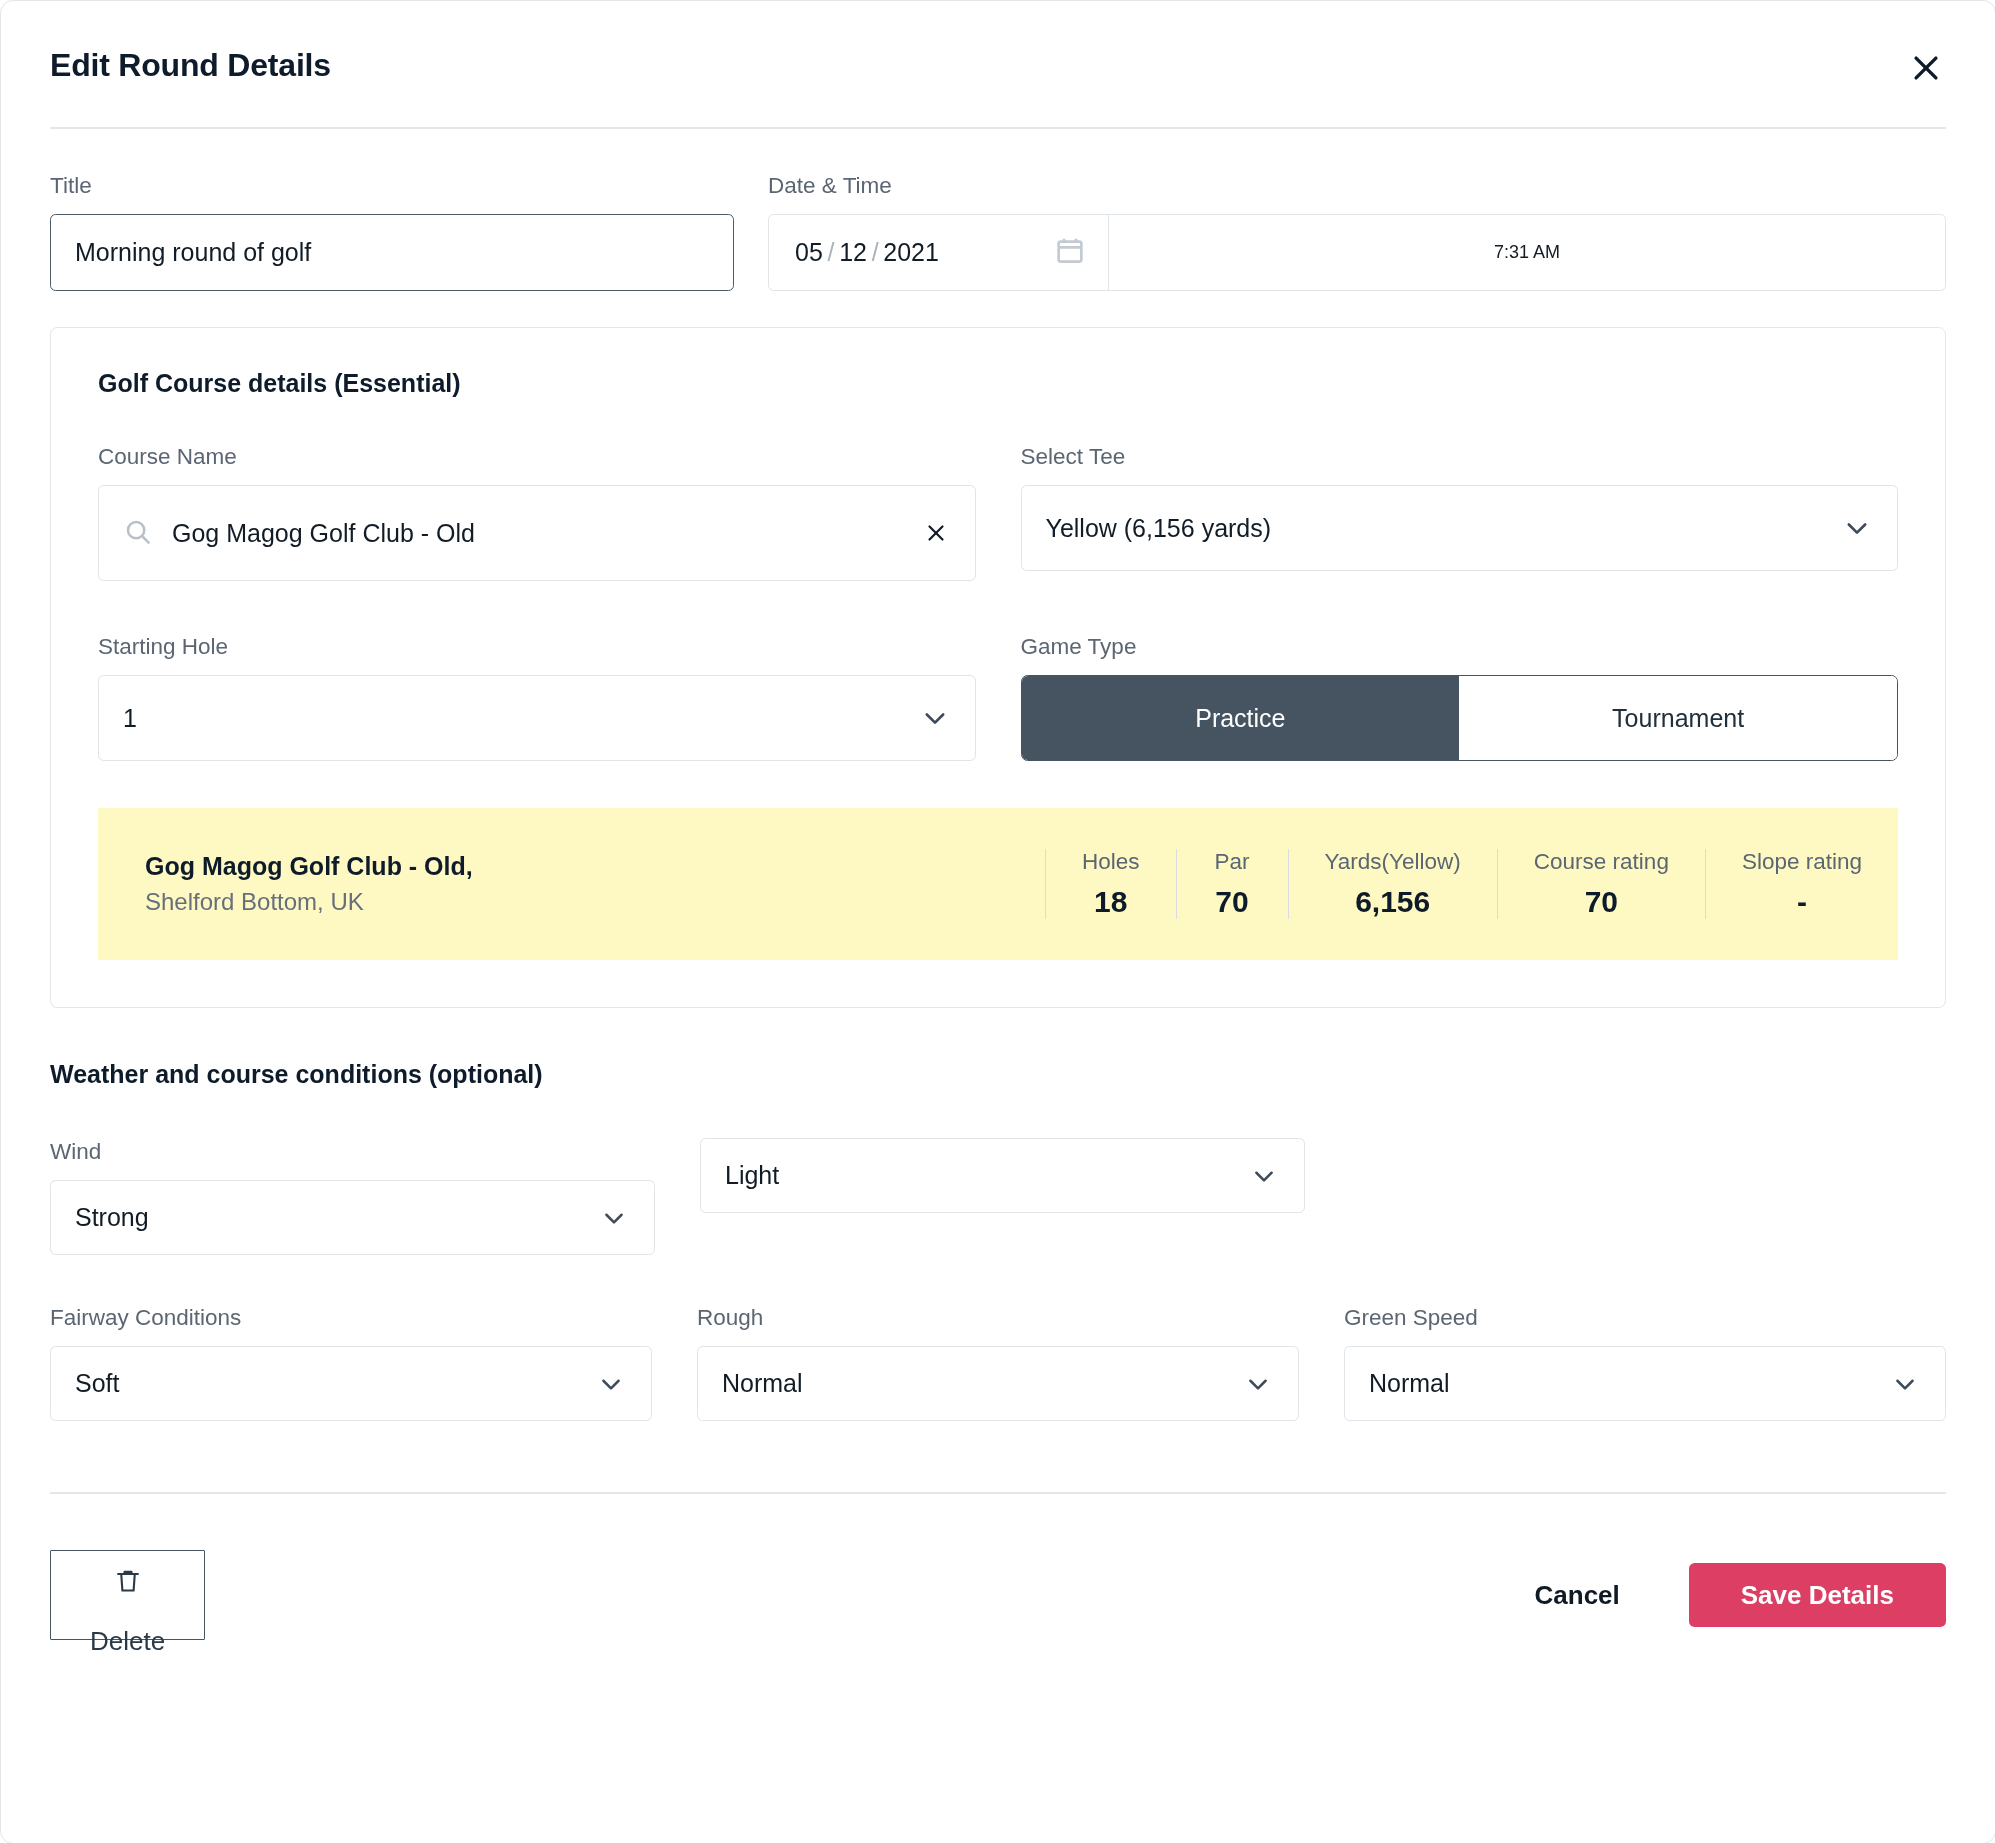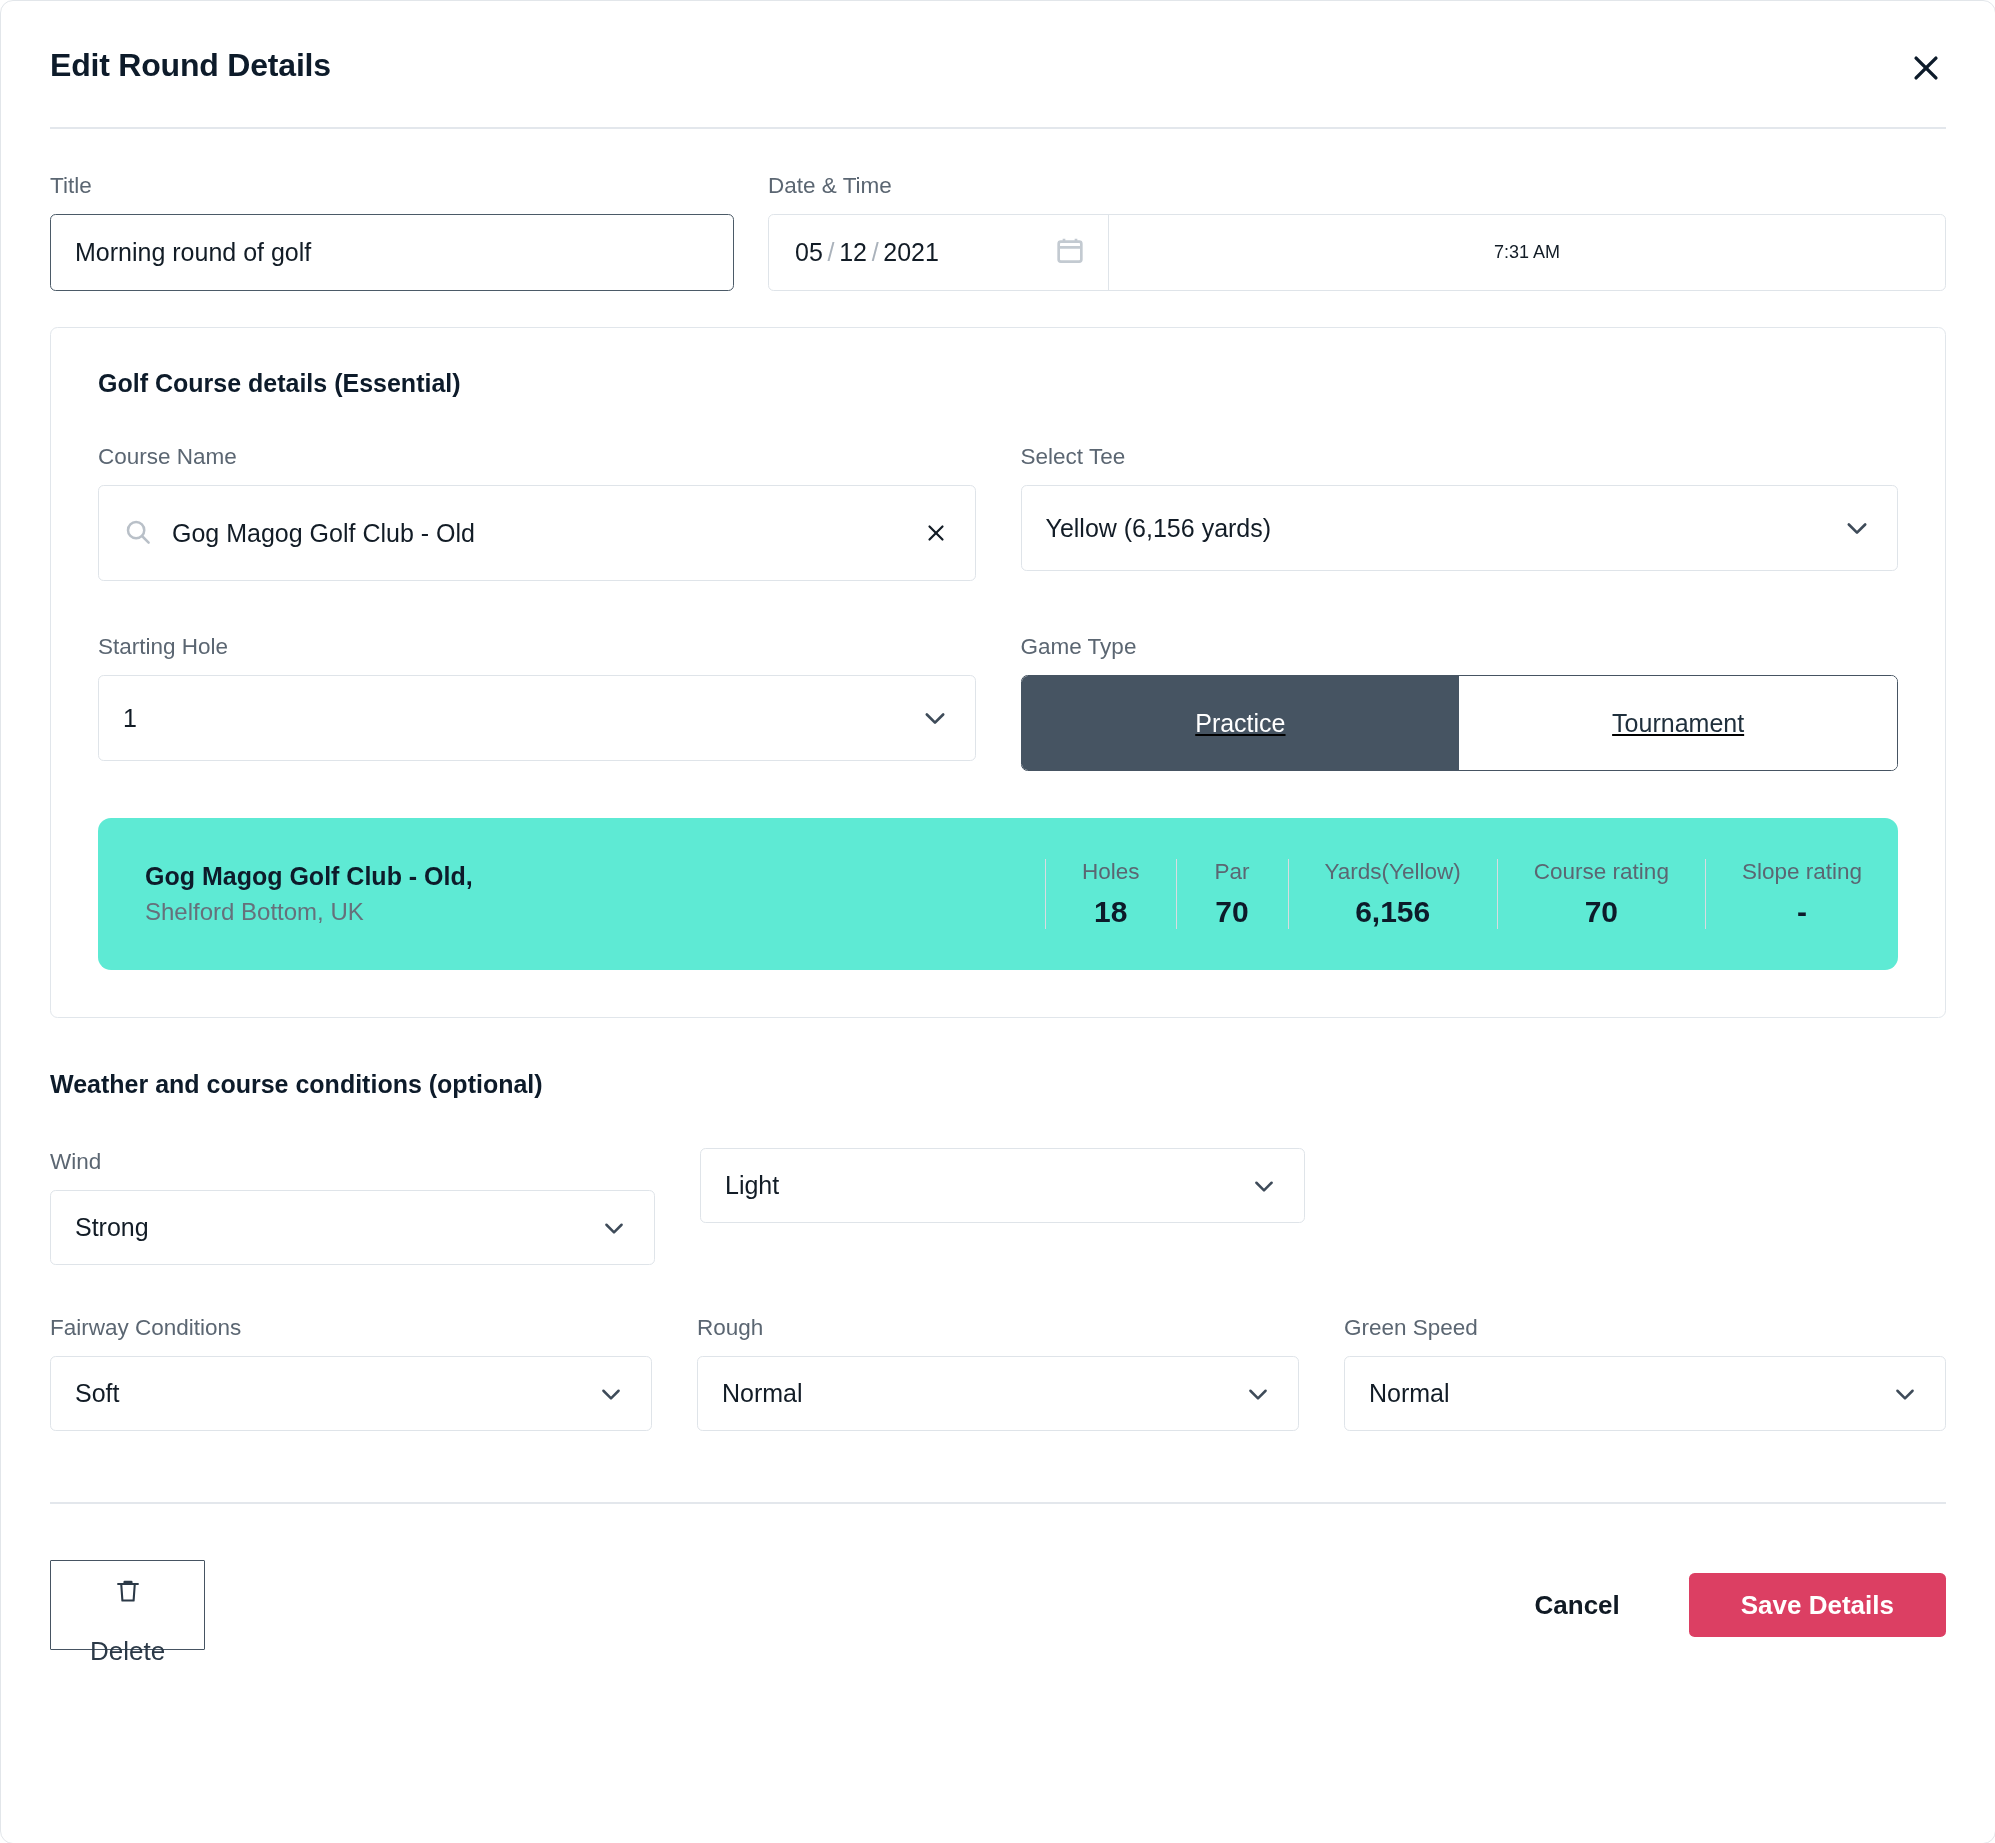--- a/index.html
+++ b/index.html
@@ -184,46 +184,45 @@
     font-size: 25px;
     color: #121c26;
     cursor: pointer;
   }
   .select-box .val { flex: 1; }
 
   .row-2 { margin-top: 52px; }
 
   .seg {
     display: flex;
-    height: 96px;
+    height: 86px;
     border: 1.9px solid #465462;
     border-radius: 6.6px;
     overflow: hidden;
-    text-decoration: underline;
   }
   .seg-btn {
     flex: 1;
     display: flex;
     align-items: center;
     justify-content: center;
     font-size: 25px;
     cursor: pointer;
     background: #fff;
     color: #20303d;
   }
   .seg-btn.active {
     background: #465462;
     color: #ffffff;
   }
 
   
   .summary {
     margin-top: 47px;
-    background: #5eead4;
-    border-radius: 13px;
+    background: #fef9c3;
+    border-radius: 1px;
     display: flex;
     align-items: stretch;
     padding: 41px 0;
   }
   .sum-course {
     flex: 1;
     padding: 0 47px;
     display: flex;
     flex-direction: column;
     justify-content: center;

